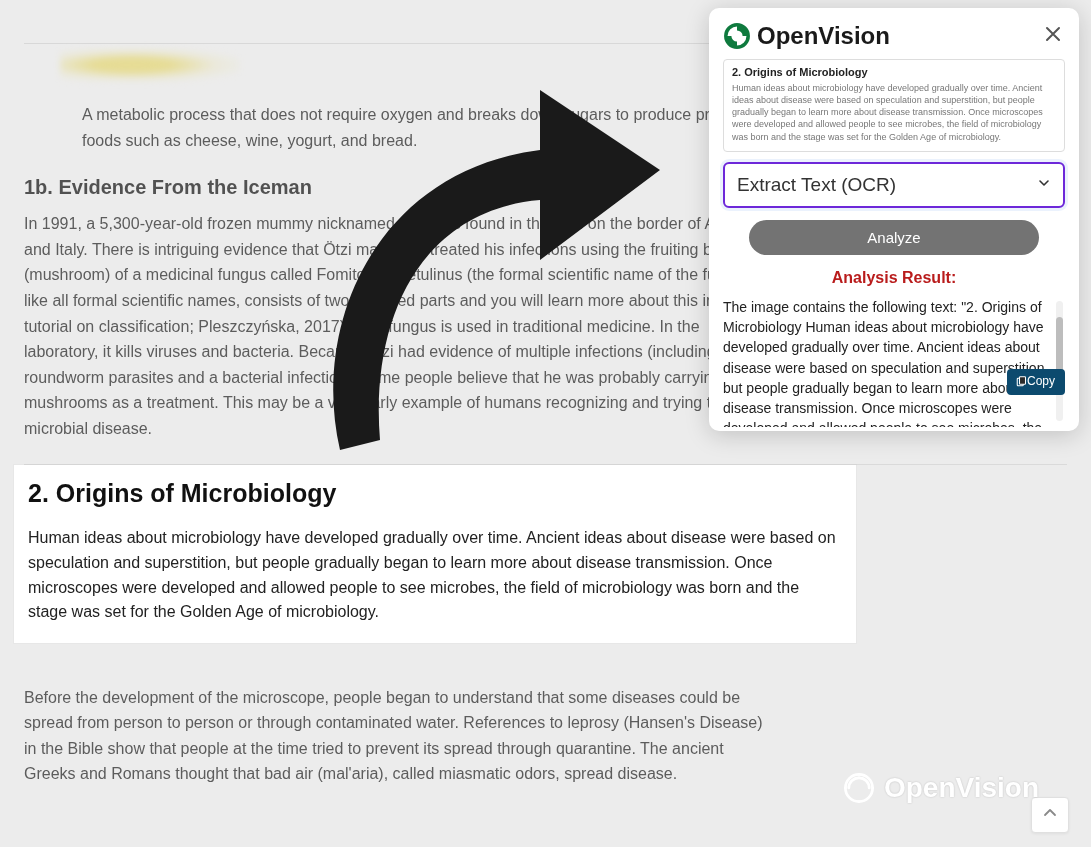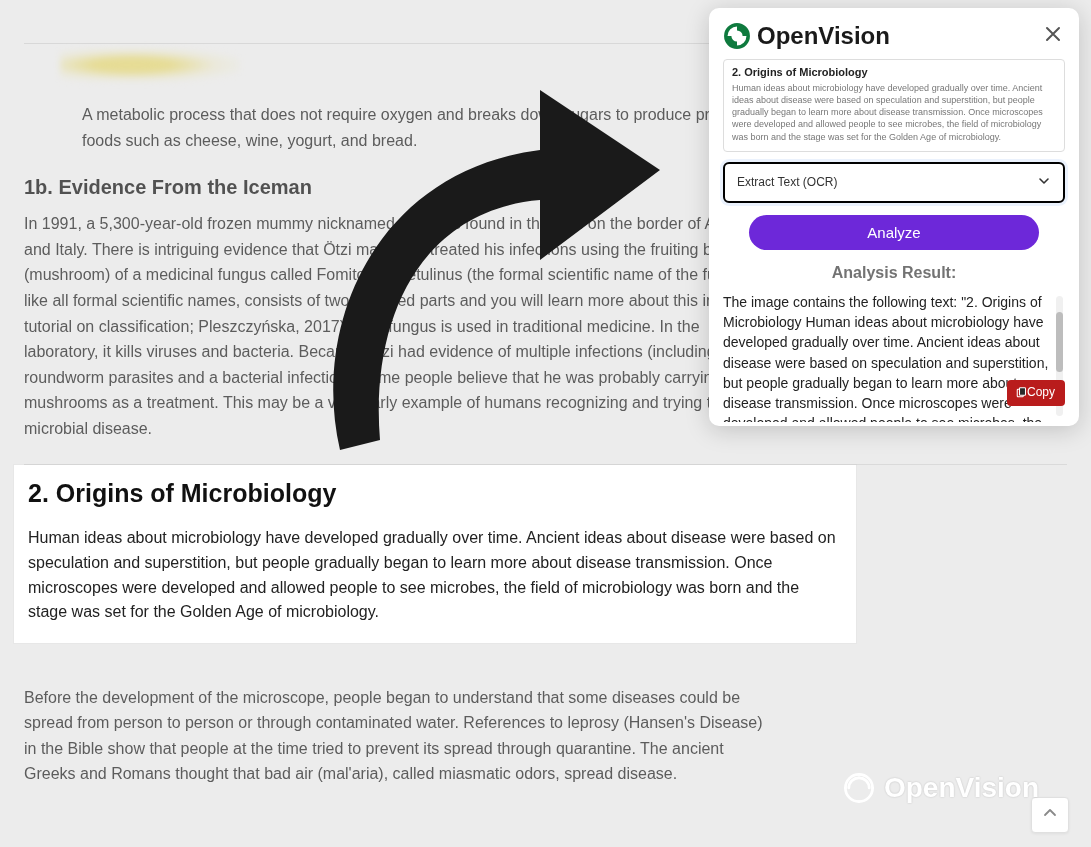--- a/index.html
+++ b/index.html
@@ -24,28 +24,28 @@
 
   
   .panel { position:absolute; top:8px; right:12px; width:370px; background:#fff; border-radius:10px; box-shadow: 0 4px 24px rgba(0,0,0,0.18); z-index:20; padding: 10px 14px 4px 14px; }
   .panel-head { display:flex; align-items:center; justify-content:space-between; padding: 2px 0 8px 0;}
   .brand { display:flex; align-items:center; gap:6px; }
   .brand-name { font-size:24px; font-weight:700; color:#1a1a1a; }
   .close-x { font-size:20px; color:#555; cursor:pointer; padding:4px; }
   .snippet { border:1px solid #ddd; border-radius:4px; padding:6px 8px 8px 8px; margin-bottom:10px; background:#fff;}
   .snippet-title { font-size:11px; font-weight:700; color:#222; margin-bottom:4px;}
   .snippet-body { font-size:9px; color:#777; line-height:1.35; }
-  .select { width:100%; border:2px solid #000000; border-radius:6px; padding:10px 12px; font-size:12px; color:#333; background:#fff; display:flex; justify-content:space-between; align-items:center; margin-bottom:12px; box-shadow: 0 0 0 3px rgba(120,170,240,0.15);}
+  .select { width:100%; border:2px solid #6d28d9; border-radius:6px; padding:10px 12px; font-size:19px; color:#333; background:#fff; display:flex; justify-content:space-between; align-items:center; margin-bottom:12px; box-shadow: 0 0 0 3px rgba(120,170,240,0.15);}
   .chev { font-size:14px; color:#333; }
-  .analyze-btn { display:block; margin:0 auto 14px auto; width:290px; background:#6d28d9; color:#fff; border:none; border-radius:20px; padding:9px 0; font-size:15px; font-weight:500; cursor:pointer;}
-  .result-h { text-align:center; font-size:16px; font-weight:700; color:#737373; margin-bottom:10px;}
+  .analyze-btn { display:block; margin:0 auto 14px auto; width:290px; background:#737373; color:#fff; border:none; border-radius:20px; padding:9px 0; font-size:15px; font-weight:500; cursor:pointer;}
+  .result-h { text-align:center; font-size:16px; font-weight:700; color:#b91c1c; margin-bottom:10px;}
   .result-box { position:relative; height:130px; overflow:hidden; font-size:14px; color:#222; line-height:1.45; padding-right:14px;}
   .scrollbar { position:absolute; right:2px; top:4px; width:7px; height:120px; background:#f0f0f0; border-radius:4px;}
   .scrollbar-thumb { position:absolute; right:2px; top:20px; width:7px; height:60px; background:#bdbdbd; border-radius:4px;}
-  .copy-pill { position:absolute; right:0; bottom:16px; background:#b91c1c; color:#fff; font-size:12px; padding:4px 10px 4px 8px; border-radius:4px; display:flex; align-items:center; z-index:22;}
+  .copy-pill { position:absolute; right:0; bottom:32px; background:#0c4a6e; color:#fff; font-size:12px; padding:4px 10px 4px 8px; border-radius:4px; display:flex; align-items:center; z-index:22;}
   .copy-pill svg { width:12px; height:12px; }
 
   
   .watermark { position:absolute; bottom:42px; right:52px; z-index:25; display:flex; align-items:center; gap:8px; color:#fff; font-weight:700; font-size:28px; text-shadow:0 0 2px rgba(0,0,0,0.2); }
   .watermark svg { width:34px; height:34px; }
 
   
   .scrolltop { position:absolute; bottom:14px; right:22px; width:38px; height:36px; background:#fff; border:1px solid #e0e0e0; border-radius:4px; display:flex; align-items:center; justify-content:center; z-index:8; box-shadow:0 1px 3px rgba(0,0,0,0.06);}
   .scrolltop span { color:#8a8a8a; font-size:16px; }
 

